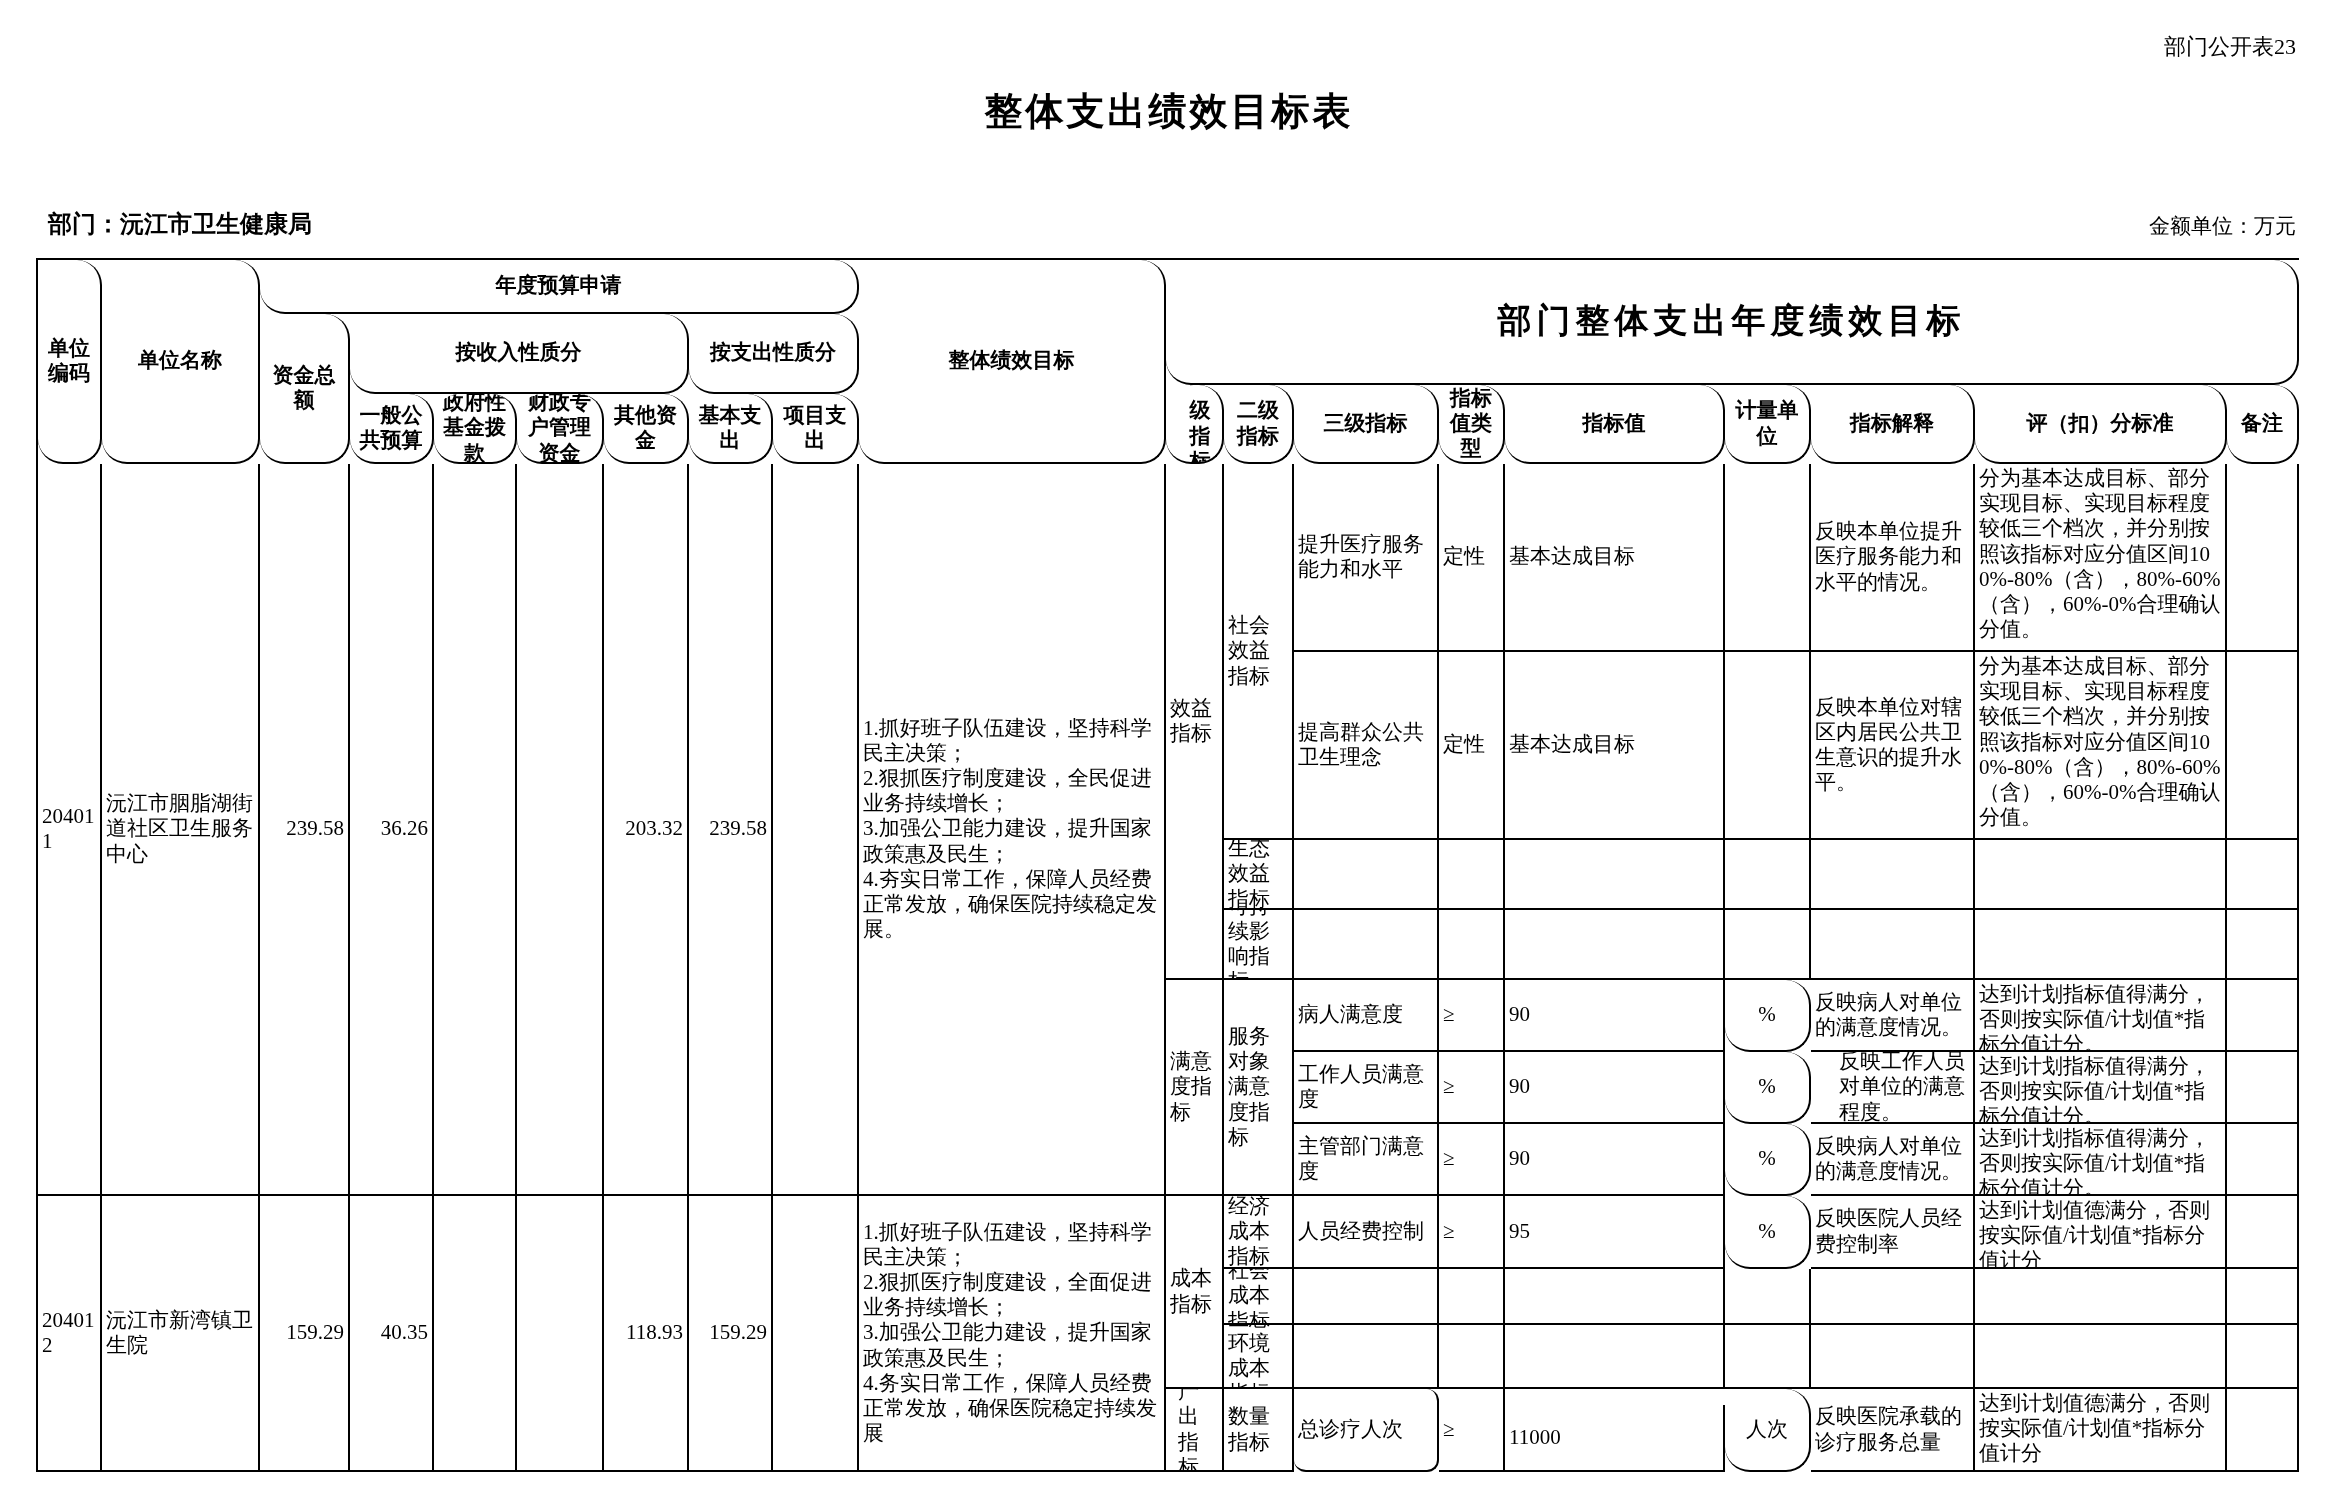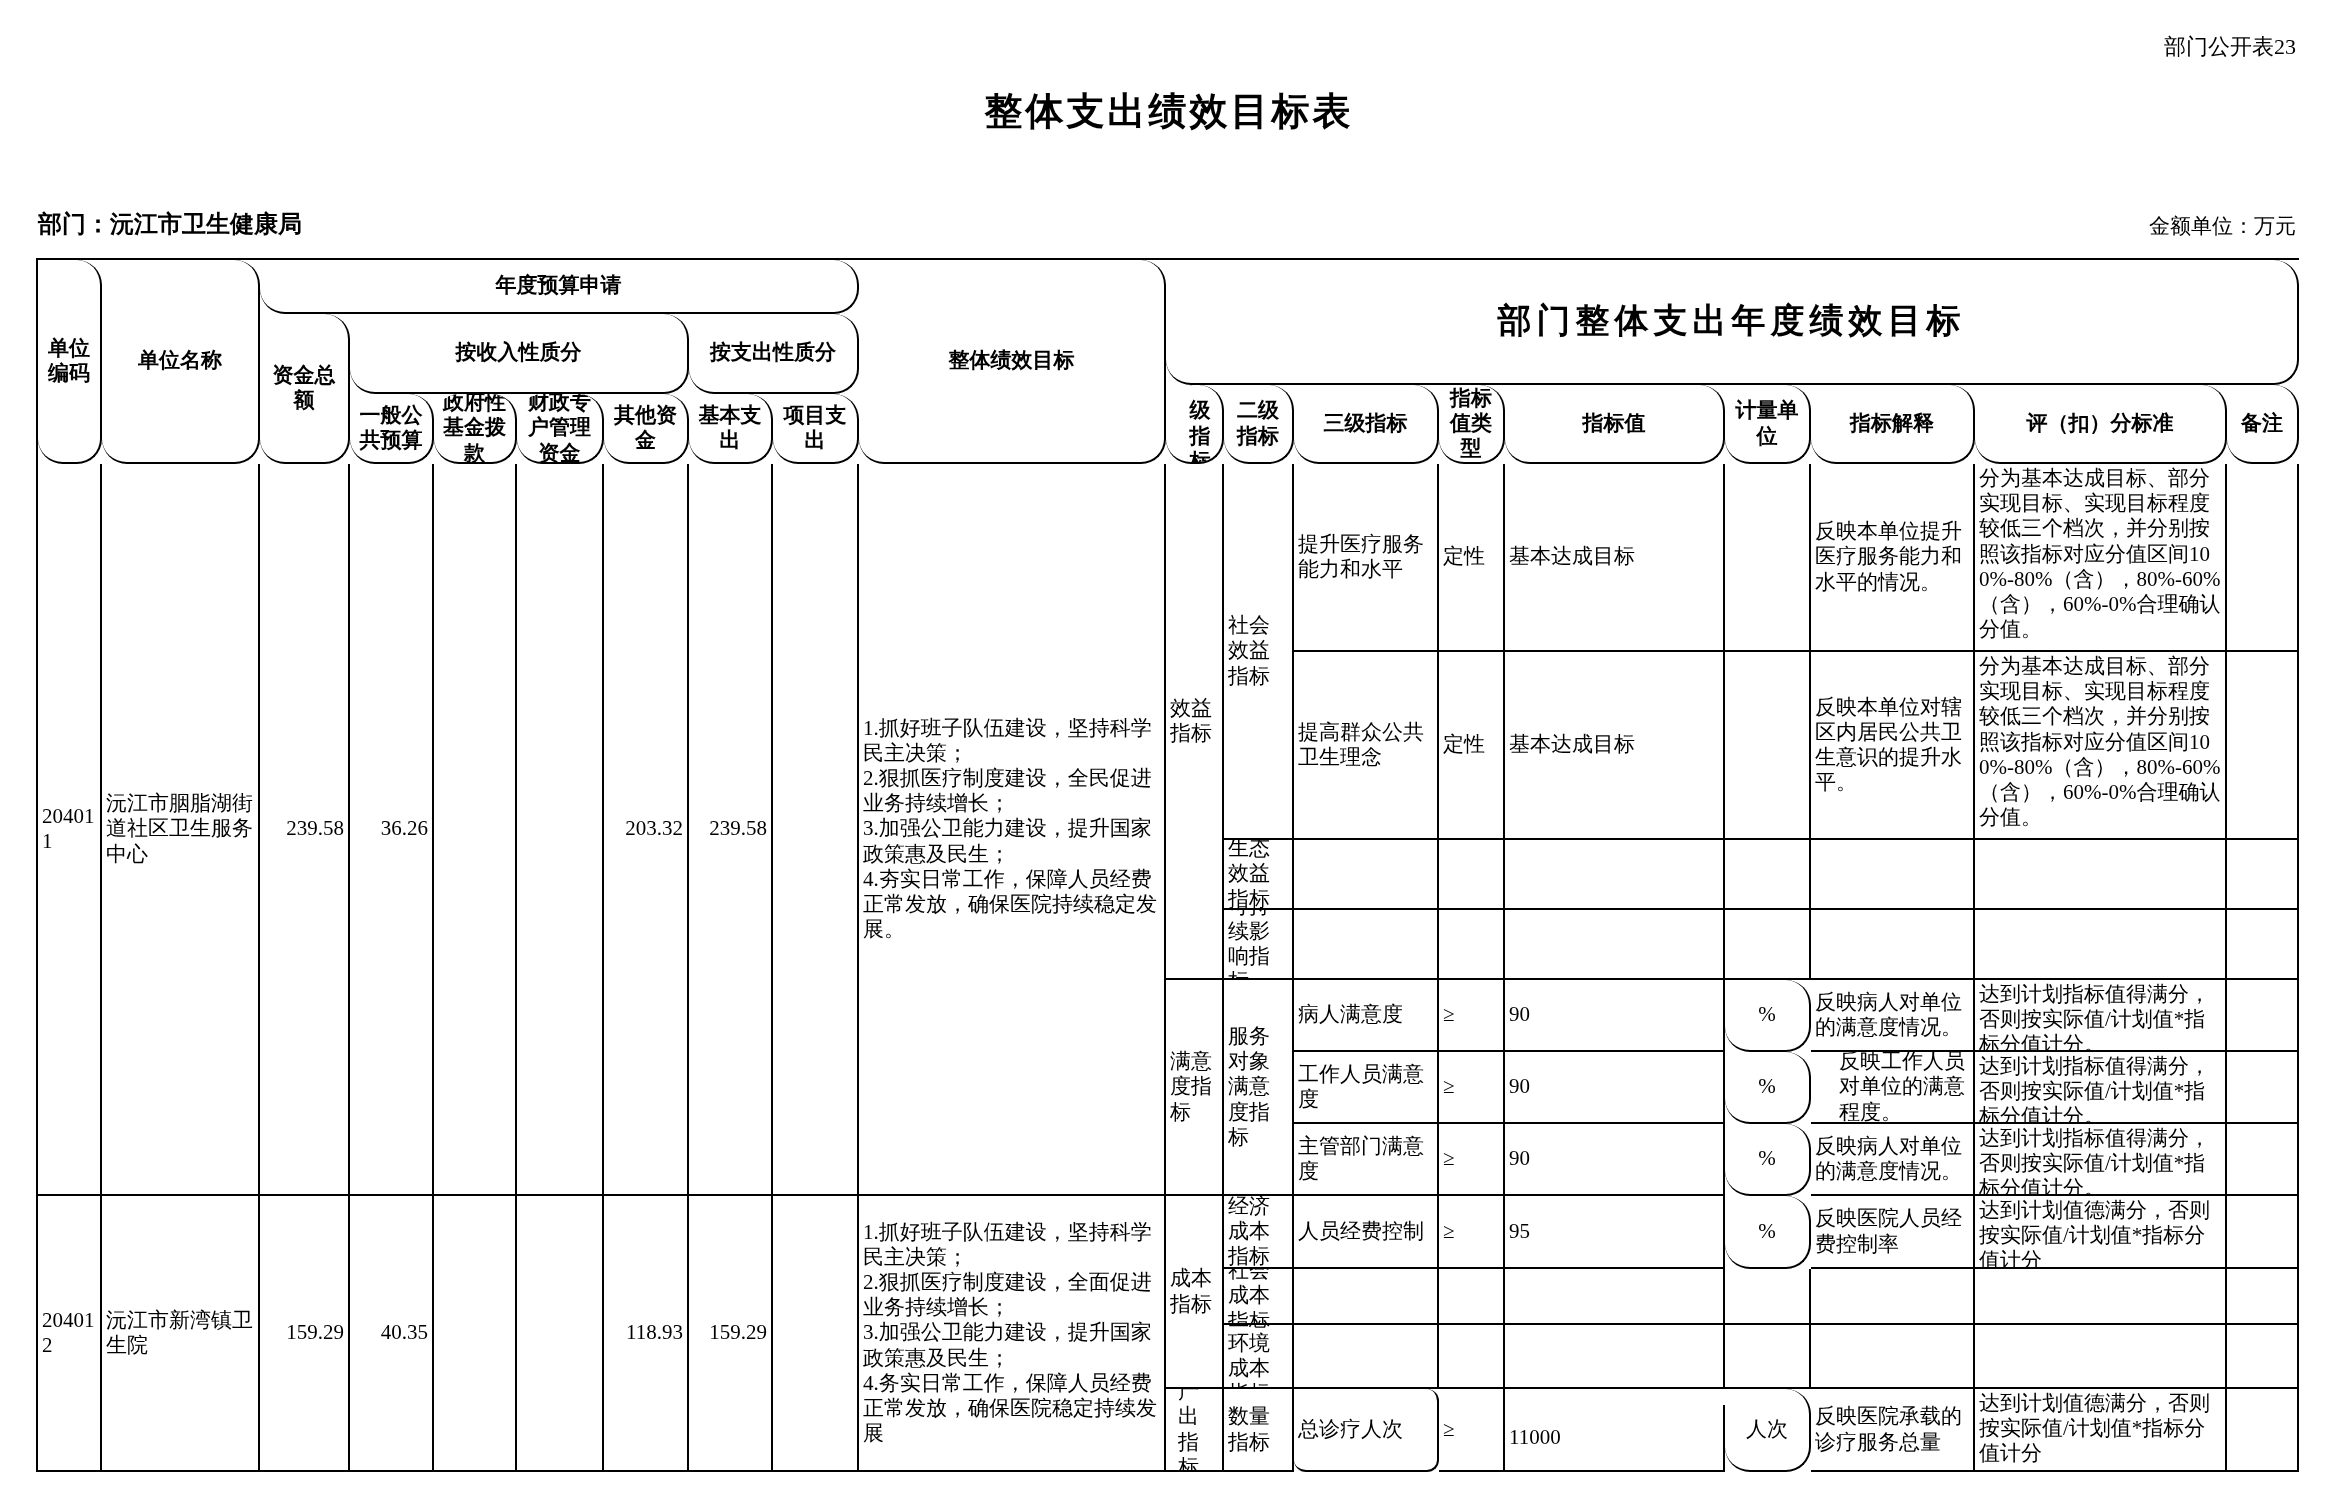--- a/index.html
+++ b/index.html
@@ -3,21 +3,21 @@
 <meta charset="utf-8">
 <style>
   html,body{margin:0;padding:0;}
   body{
     width:2338px;height:1488px;position:relative;background:#ffffff;color:#000;
     font-family:"Liberation Serif","DejaVu Serif",serif;
     -webkit-font-smoothing:antialiased;
   }
   .doc-label{position:absolute;top:32px;right:42px;font-size:22px;}
   .page-title{position:absolute;top:86px;left:0;width:100%;text-align:center;font-size:38px;font-weight:bold;letter-spacing:3px;}
-  .dept-line{position:absolute;top:208px;left:38px;font-size:24px;font-weight:bold;}
+  .dept-line{position:absolute;top:208px;left:48px;font-size:24px;font-weight:bold;}
   .unit-note{position:absolute;top:212px;right:42px;font-size:21px;}
   .grid{
     position:absolute;left:36px;top:258px;
     display:grid;
     grid-template-columns:64px 158px 90px 84px 83px 87px 85px 84px 86px 307px 58px 70px 145px 66px 220px 86px 164px 252px 72px;
     grid-template-rows:54px 71px 9px 70px 188px 188px 70px 70px 72px 72px 72px 73px 56px 64px 83px;
     border-top:2px solid #000;border-left:2px solid #000;
   }
   .cell{
     border-right:2px solid #000;border-bottom:2px solid #000;

